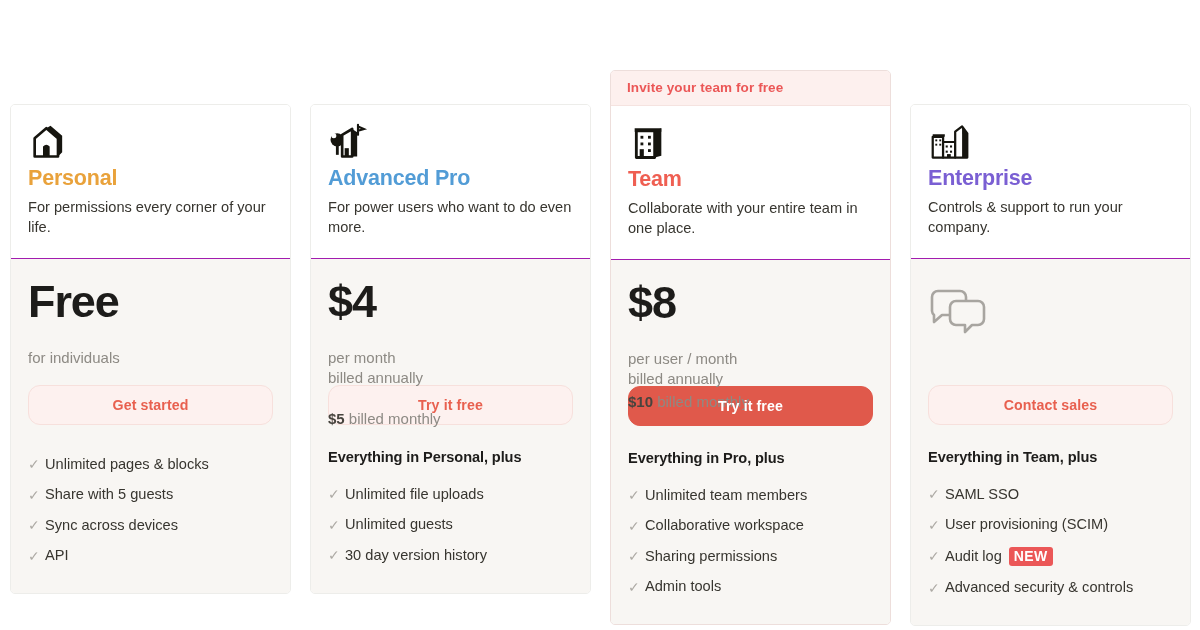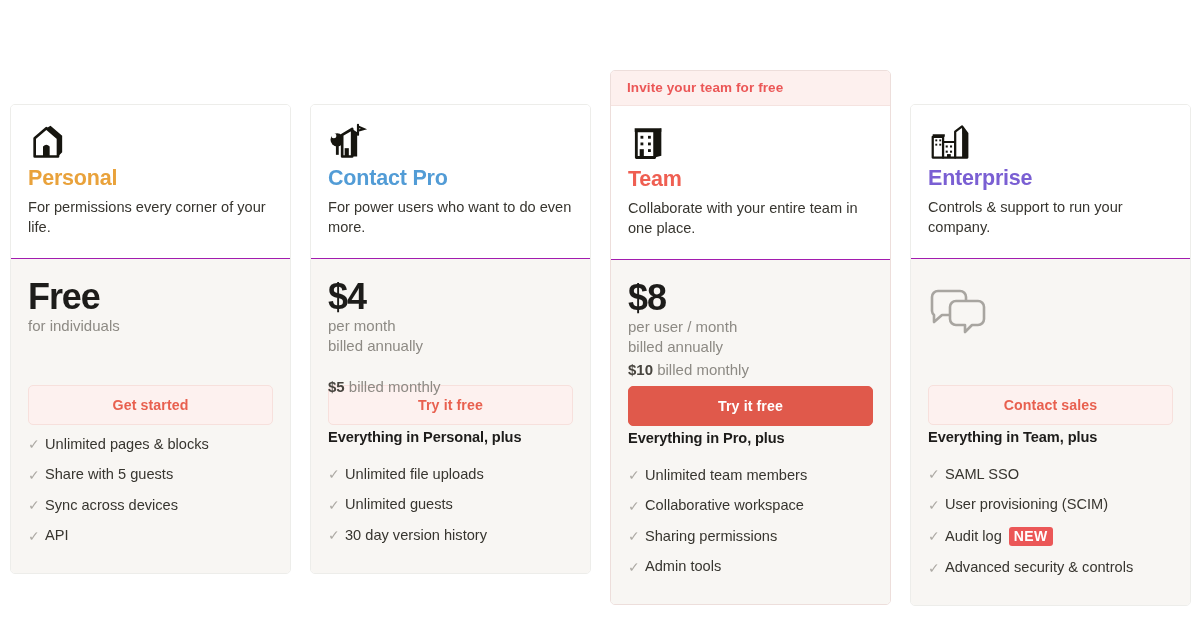--- a/index.html
+++ b/index.html
@@ -95,26 +95,26 @@
 
   
   .card-body {
     background: #f8f6f3;
     padding: 20px 17px 22px 17px;
     min-height: 300px;
     box-sizing: border-box;
   }
 
   .price {
-    font-size: 36px;
+    font-size: 45px;
     font-weight: 700;
     line-height: 1;
     letter-spacing: -1.1px;
     color: #1d1c1a;
-    margin: 0 0 1px 0;
+    margin: 0 0 24px 0;
   }
 
   .price-sub {
     font-size: 15px;
     line-height: 1.33;
     color: #8d8a84;
   }
   .price-sub .strong {
     color: #47443e;
     font-weight: 700;
@@ -134,23 +134,23 @@
   }
 
   .cta {
     display: block;
     width: 100%;
     box-sizing: border-box;
     text-align: center;
     font-size: 14.2px;
     font-weight: 700;
     padding: 11px 8px;
-    border-radius: 5px;
+    border-radius: 12px;
     cursor: pointer;
-    margin-bottom: 4px;
+    margin-bottom: 24px;
     letter-spacing: 0.1px;
   }
   .cta.ghost {
     background: #fdf1ef;
     border: 1px solid #f7e0dc;
     color: #e8604f;
   }
   .cta.solid {
     background: #e0594b;
     border: 1px solid #e0594b;
@@ -248,21 +248,21 @@
             <svg width="40" height="37" viewBox="0 0 48 44">
               <circle cx="11" cy="20" r="8" fill="#16150f"></circle>
               <rect x="9.5" y="24" width="3.4" height="14" fill="#16150f"></rect>
               <path d="M17 40 L17 14 L29 7 L29 40 Z" fill="#ffffff" stroke="#16150f" stroke-width="3.2" stroke-linejoin="round"></path>
               <path d="M29 7 L35 11 L35 40 L29 40 Z" fill="#16150f"></path>
               <path d="M36 14 L36 2 M36 4 L43 7 L36 9" stroke="#16150f" stroke-width="2.6" fill="none" stroke-linecap="round"></path>
               <rect x="20" y="30" width="5" height="10" fill="#16150f"></rect>
               <circle cx="7" cy="15" r="3" fill="#ffffff"></circle>
             </svg>
           </span>
-          <div class="plan-name" style="color:#529cd6">Contact Pro</div>
+          <div class="plan-name" style="color:#529cd6">Advanced Pro</div>
           <div class="plan-desc">For power users who want to do even more.</div>
         </div>
         <div class="card-body">
           <div class="price-block">
             <div class="price">$4</div>
             <div class="price-sub">per month</div>
             <div class="price-sub">billed annually</div>
             <div class="price-sub" style="margin-top:21px"><span class="strong">$5</span><span> billed monthly</span></div>
           </div>
           <div class="cta ghost">Try it free</div>

